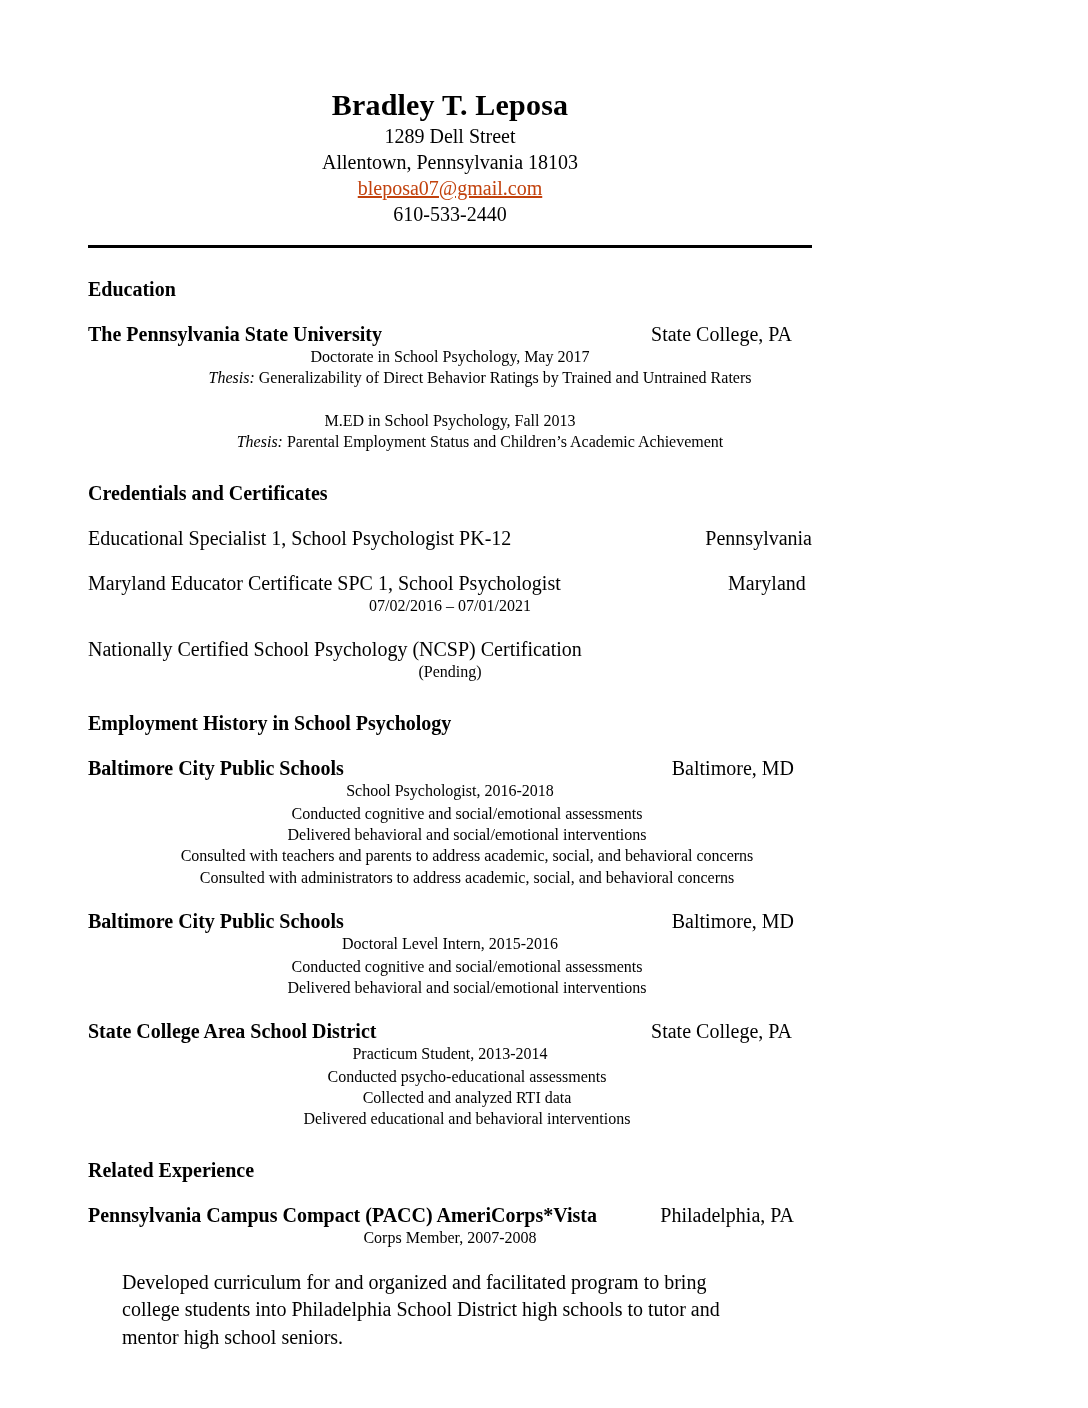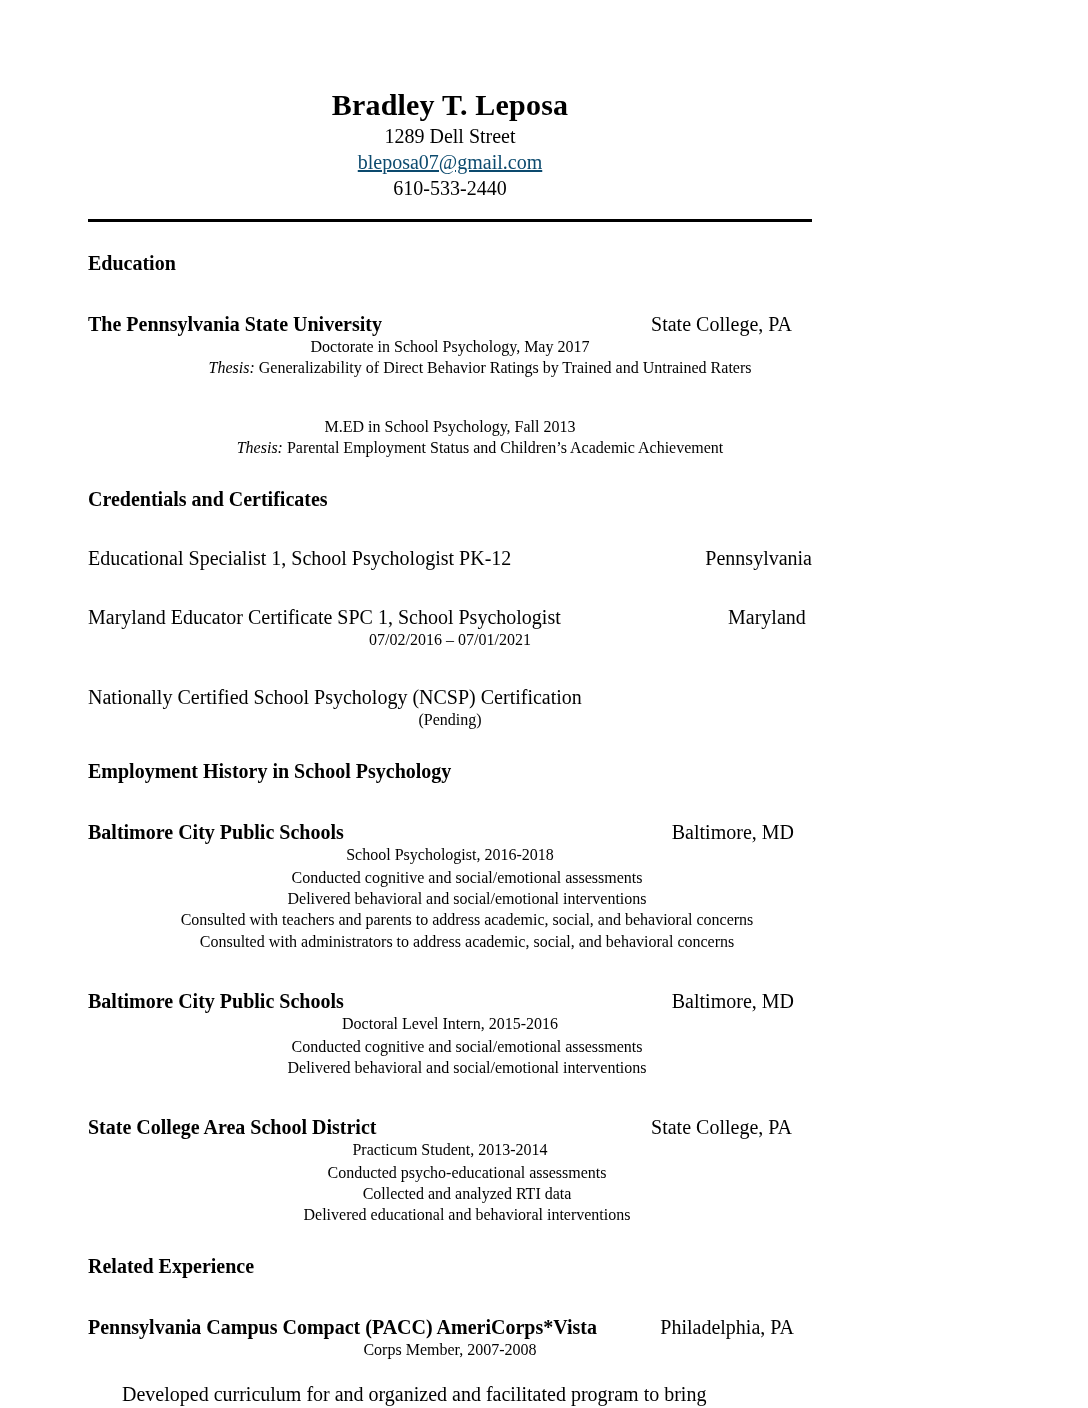--- a/index.html
+++ b/index.html
@@ -29,38 +29,38 @@
     font-size: 30px;
     letter-spacing: 0.2px;
     line-height: 1.15;
   }
   .addr-line {
     font-size: 20px;
     line-height: 1.3;
   }
   .email {
     font-size: 20px;
-    color: #0c4a6e;
+    color: #c2410c;
     text-decoration: underline;
     line-height: 1.3;
     display: inline-block;
   }
   .rule {
     border: none;
     border-top: 3px solid #000;
     margin: 18px 0 0 0;
     width: 100%;
   }
   .section-title {
     font-weight: bold;
     font-size: 20px;
     margin: 30px 0 0 0;
   }
   .entry {
-    margin-top: 38px;
+    margin-top: 22px;
   }
   .entry-row {
     display: flex;
     justify-content: space-between;
     align-items: baseline;
   }
   .org {
     font-weight: bold;
     font-size: 20px;
   }
@@ -82,21 +82,21 @@
     font-family: Liberation Serif, serif;
   }
   .indent-2 {
     padding-left: 34px;
   }
   .thesis-label {
     font-style: italic;
   }
   .cred-row {
     display: flex;
-    margin-top: 36px;
+    margin-top: 22px;
     align-items: flex-end;
   }
   .cred-name {
     font-size: 20px;
     width: 640px;
   }
   .cred-state {
     font-size: 20px;
   }
   .bullets {
@@ -113,20 +113,21 @@
   }
 </style>
 </head>
 <body>
 
 <div class="page">
 
   <div class="header">
     <div class="name">Bradley T. Leposa</div>
     <div class="addr-line">1289 Dell Street</div>
+    <div class="addr-line">Allentown, Pennsylvania 18103</div>
     <div><a class="email" href="#">bleposa07@gmail.com</a></div>
     <div class="addr-line">610-533-2440</div>
   </div>
 
   <hr class="rule">
 
   <div class="section-title">Education</div>
 
   <div class="entry">
     <div class="entry-row">

